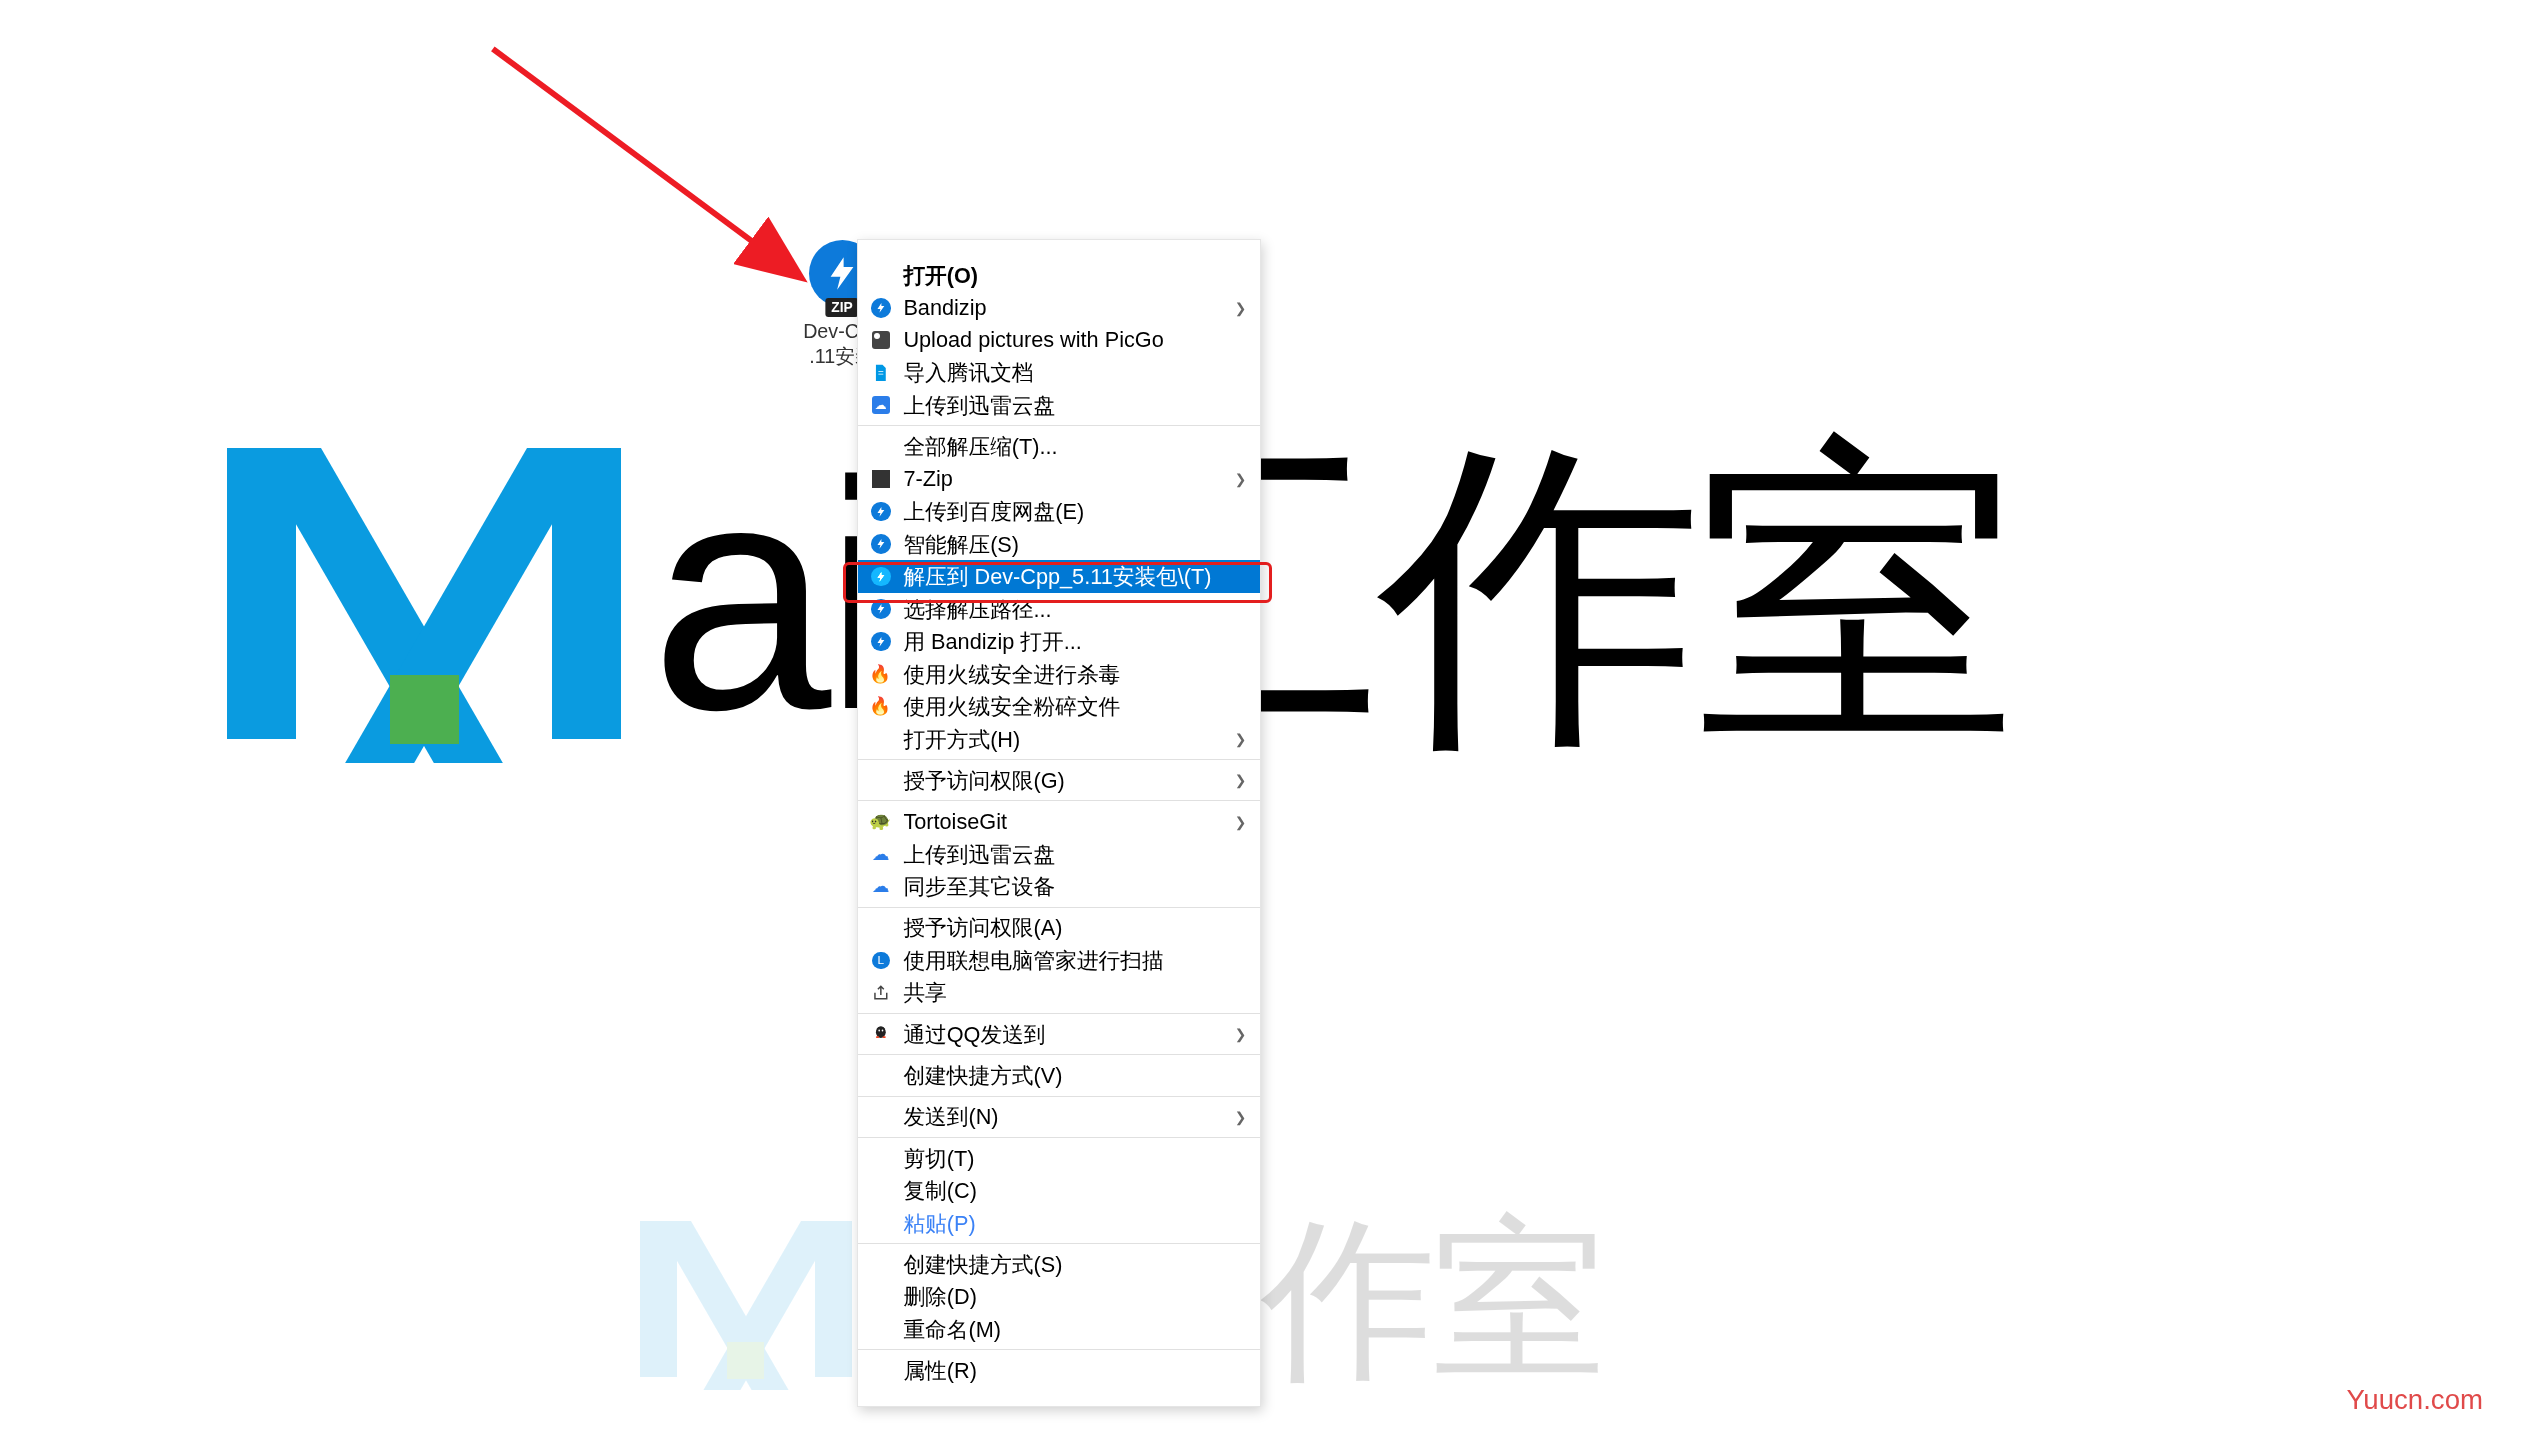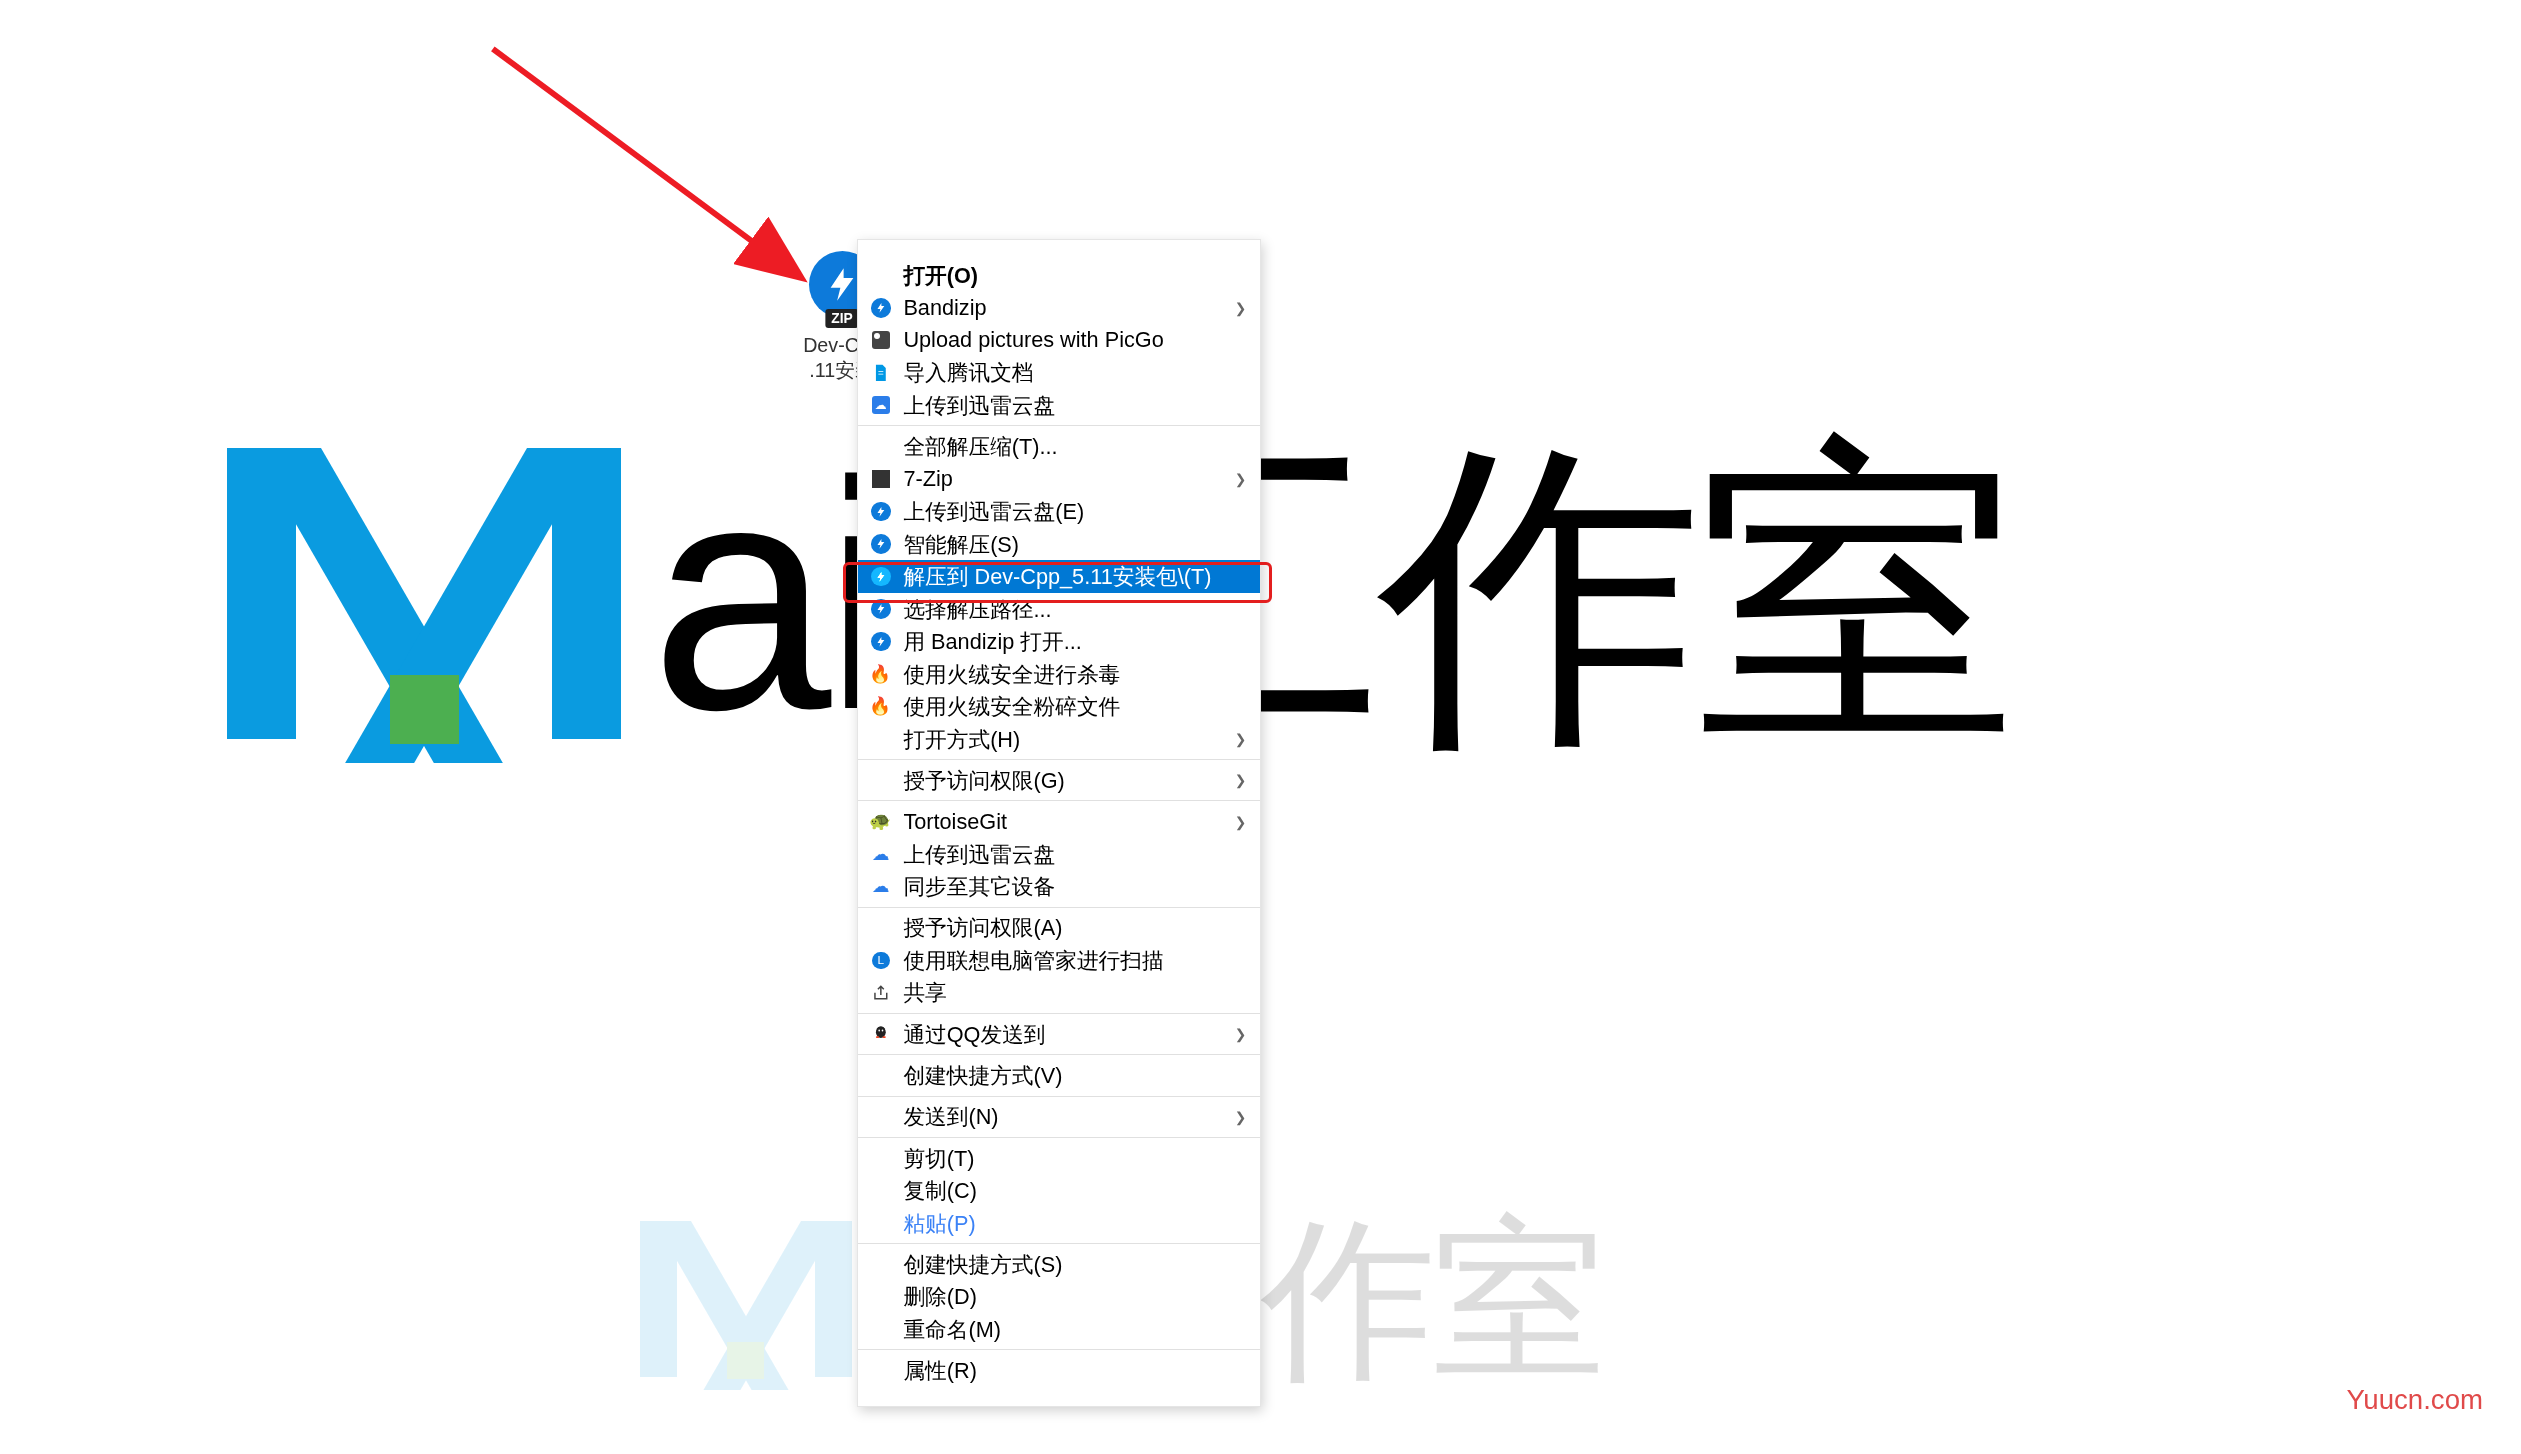--- a/index.html
+++ b/index.html
@@ -31,21 +31,21 @@
     .file-icon-container {
       position: absolute;
       top: 240px;
       left: 783px;
       width: 118px;
       text-align: center;
     }
     .zip-icon {
       width: 71px;
       height: 71px;
-      margin: 11px auto;
+      margin: 0 auto;
       position: relative;
     }
     .zip-circle {
       width: 67px;
       height: 67px;
       background: #0d7ada;
       border-radius: 50%;
       margin: 0 auto;
       position: relative;
     }
@@ -360,21 +360,21 @@
     <span class="menu-arrow">❯</span>
   </div>
   <div class="menu-item">
     <span class="menu-icon">
         <span class="ico-bandizip" style="display:flex;align-items:center;justify-content:center;">
           <svg width="11.8" height="13.8" viewBox="0 0 24 24">
             <path fill="#fff" d="M13 2 L5 14 L11 14 L9 22 L19 8 L13 8 Z"></path>
           </svg>
         </span>
       </span>
-    <span class="menu-label">上传到迅雷云盘(E)</span>
+    <span class="menu-label">上传到百度网盘(E)</span>
   </div>
   <div class="menu-item">
     <span class="menu-icon">
         <span class="ico-bandizip" style="display:flex;align-items:center;justify-content:center;">
           <svg width="11.8" height="13.8" viewBox="0 0 24 24">
             <path fill="#fff" d="M13 2 L5 14 L11 14 L9 22 L19 8 L13 8 Z"></path>
           </svg>
         </span>
       </span>
     <span class="menu-label">智能解压(S)</span>

